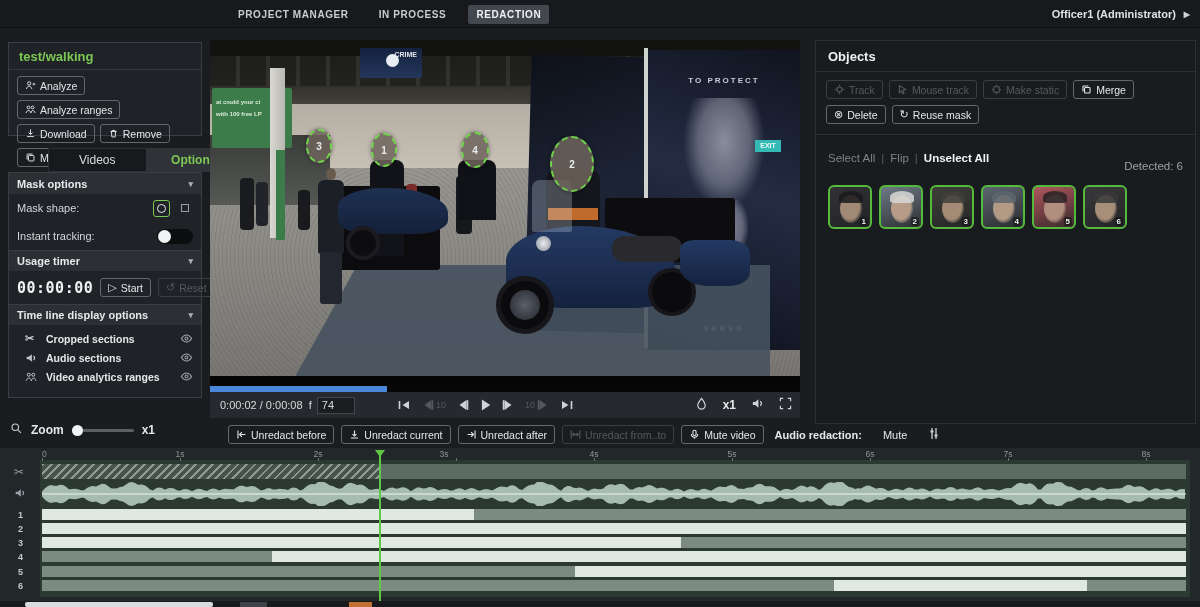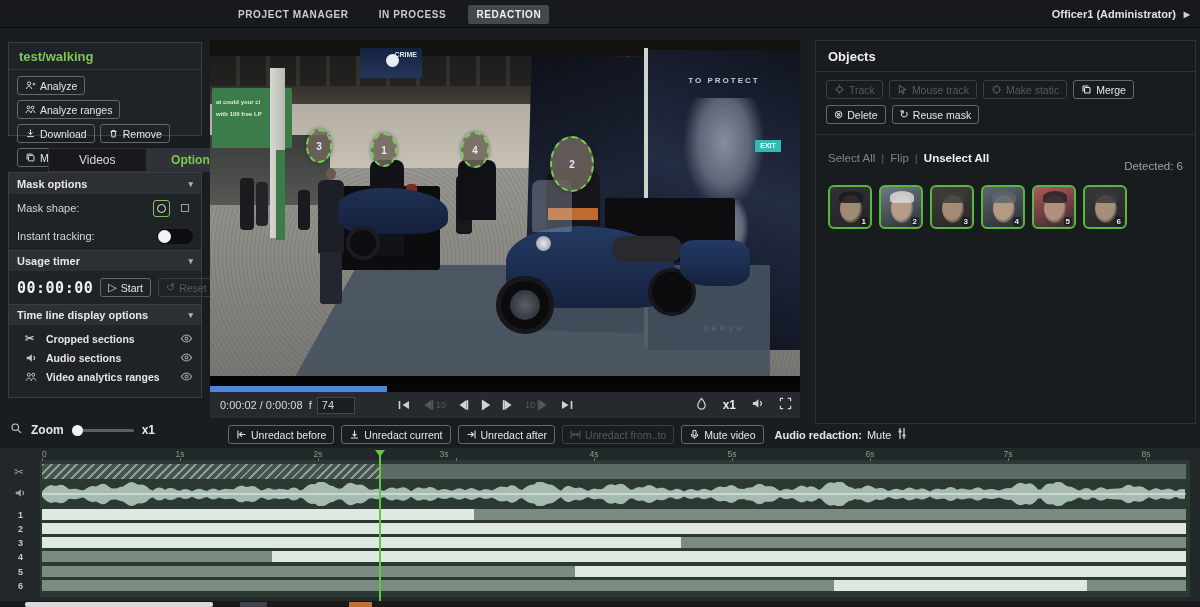--- a/index.html
+++ b/index.html
@@ -70,21 +70,21 @@
   .cbtn { display:inline-flex; align-items:center; gap:2px; color:#cfd3d7; cursor:pointer; font-size:9px; }
   .cbtn svg { width:13px; height:12px; }
   .cbtn .tri { fill:#cfd3d7; } .cbtn .bar { stroke:#cfd3d7; stroke-width:1.6; }
   .cbtn.dis { color:#54585d; } .cbtn.dis .tri { fill:#54585d; } .cbtn.dis .bar { stroke:#54585d; }
   .ctrl-right { position:absolute; right:8px; display:flex; align-items:center; gap:15px; color:#cfd3d7; }
   .ctrl-right svg { width:13px; height:13px; stroke:currentColor; fill:none; stroke-width:1.3; }
   .speed { font-size:12px; font-weight:bold; color:#e6e8ea; }
 
   
   .actions-row { position:absolute; left:228px; top:425px; display:flex; align-items:center; gap:7px; }
-  .audio-red { display:flex; align-items:center; gap:5px; color:#e4e6e8; font-size:11px; margin-left:4px; }
+  .audio-red { display:flex; align-items:center; gap:21px; color:#e4e6e8; font-size:11px; margin-left:4px; }
   .audio-red b { font-weight:bold; }
   .audio-red svg { width:12px; height:13px; stroke:#cfd3d7; fill:none; stroke-width:1.3; }
 
   
   .obj-panel { position:absolute; left:815px; top:40px; width:381px; height:384px; background:#191c1f; border:1px solid #2d3136; }
   .obj-title { color:#eef0f2; font-size:13px; font-weight:bold; padding:8px 12px 7px; border-bottom:1px solid #2d3136; }
   .obj-toolbar { padding:8px 10px 4px; display:flex; flex-wrap:wrap; gap:6px; border-bottom:1px solid #2d3136; padding-bottom:10px; }
   .sel-row { display:flex; align-items:center; padding:9px 12px; font-size:11.5px; }
   .sel-link { color:#7e8education386; color:#7e8388; cursor:pointer; }
   .sel-sep { color:#5a5f64; margin:0 6px; }

